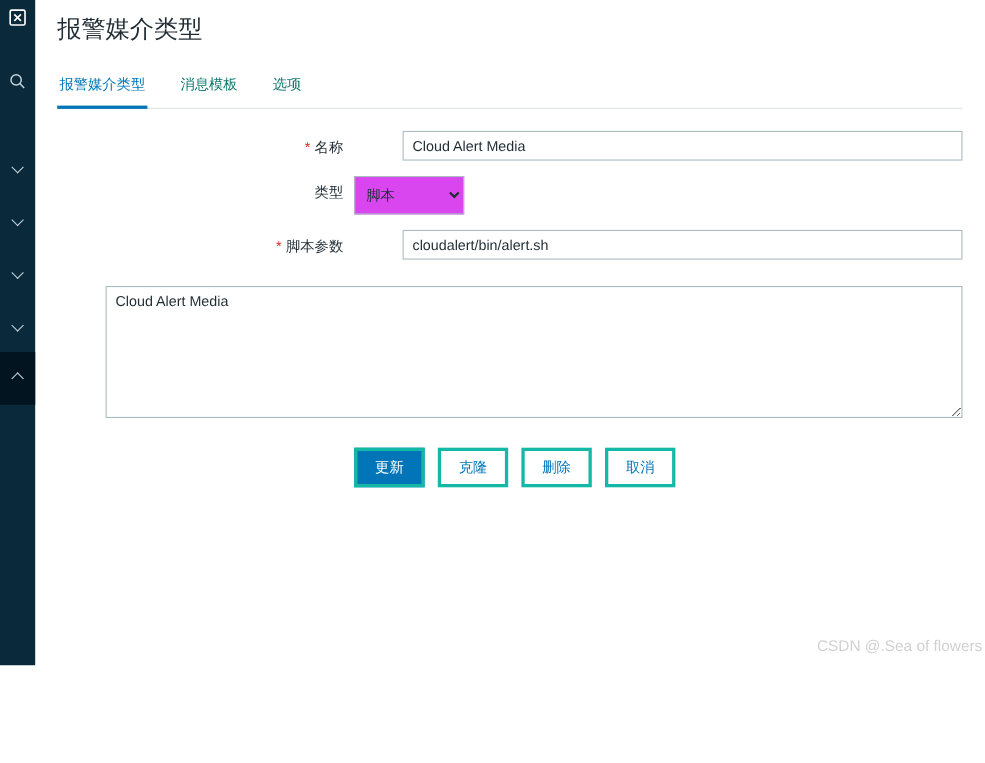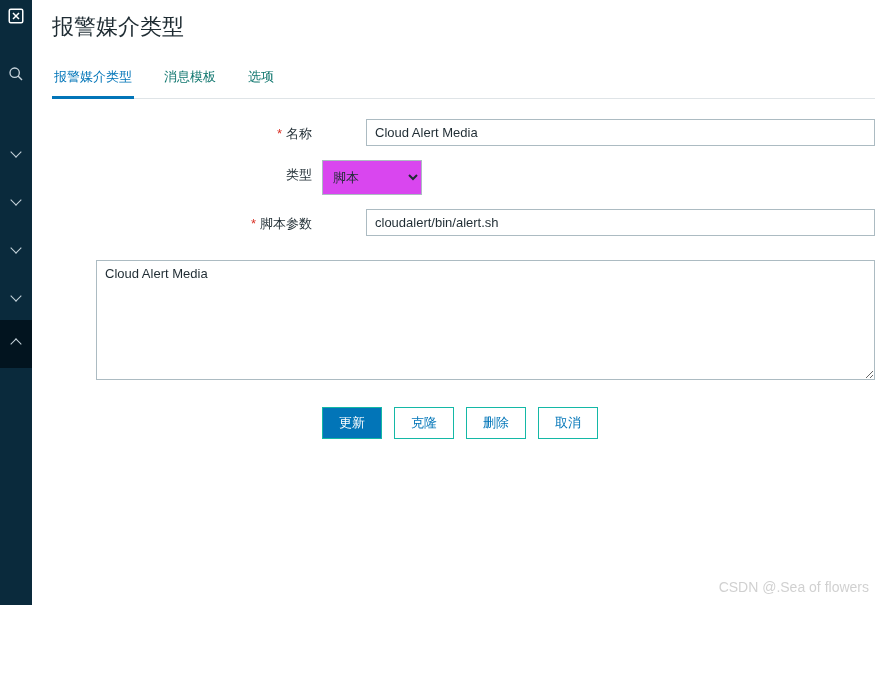--- a/index.html
+++ b/index.html
@@ -26,23 +26,23 @@
     select { padding: 8px 6px; width: 100px; background: #d946ef; }
     .input-sel { background: #cfe2f3; }
     .param-table { width: 100%; }
     .param-header { color: #768d99; font-size: 13px; padding: 6px 0 12px 0; }
     .param-row input { width: 100%; }
     .add-link { color: #0275b8; font-size: 13px; cursor: pointer; display: inline-block; margin-top: 14px; text-decoration: none; }
     textarea { width: 100%; height: 120px; resize: both; }
     .checkbox-wrap { padding-top: 4px; }
     .checkbox-custom { width: 18px; height: 18px; border: 1px solid #acbbc2; display: inline-flex; align-items: center; justify-content: center; cursor: pointer; color: #0275b8; font-size: 14px; }
     .btn-row { display: flex; gap: 12px; margin-top: 10px; }
-    .btn { padding: 6px 16px; font-size: 13px; border: 1px solid #14b8a6; background: #fff; color: #0275b8; cursor: pointer; }
+    .btn { padding: 6px 16px; font-size: 13px; border: 3px solid #14b8a6; background: #fff; color: #0275b8; cursor: pointer; }
     .btn-primary { background: #0275b8; color: #fff; }
-    .watermark { position: absolute; right: 26px; bottom: 10px; color: rgba(120,120,120,0.35); font-size: 14px; pointer-events: none; text-align: center; }
+    .watermark { position: absolute; right: 2px; bottom: 10px; color: rgba(120,120,120,0.35); font-size: 14px; pointer-events: none; text-align: center; }
     .chevron { width: 8px; height: 8px; border-right: 1.5px solid #c7d4dc; border-bottom: 1.5px solid #c7d4dc; transform: rotate(45deg); }
     .chevron-up { transform: rotate(-135deg); }
   </style>
 </head>
 <body>
 
 <div class="app">
   <div class="sidebar">
     <div class="sidebar-top-icon">
       <svg width="18" height="18" viewBox="0 0 24 24" fill="none" stroke="#fff" stroke-width="2">

